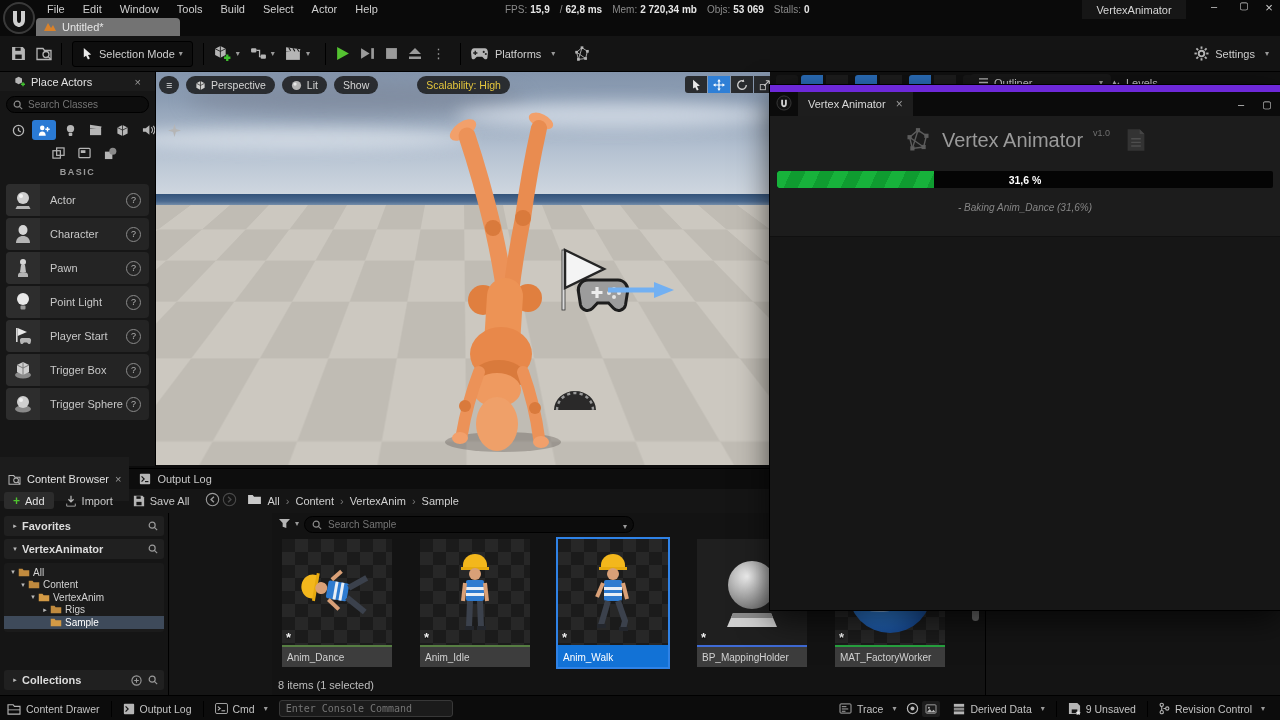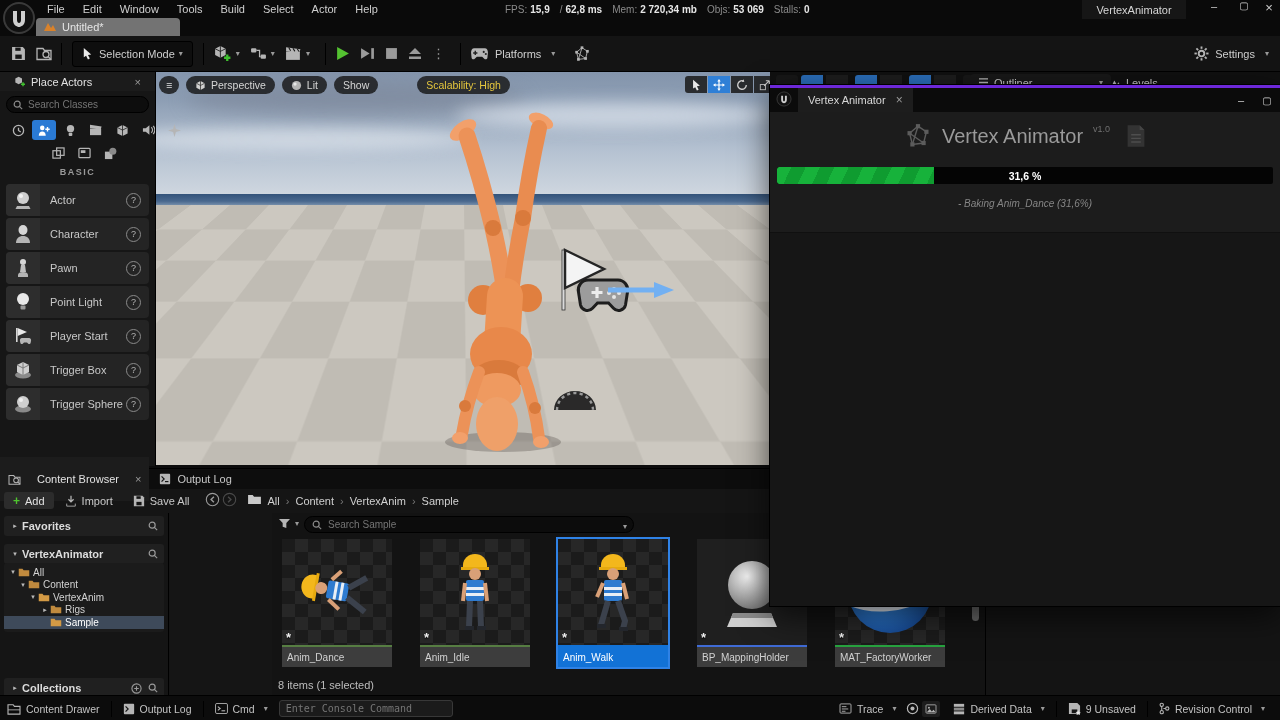--- a/index.html
+++ b/index.html
@@ -29,21 +29,21 @@
   .namebar{height:20px;background:#3d3d3d;font-size:10px;color:#d2d2d2;display:flex;align-items:center;
            padding:0 5px;border-top:2px solid transparent;white-space:nowrap;overflow:hidden;}
   .tile.anim .namebar{border-top-color:#567d42;}
   .tile.blueprint .namebar{border-top-color:#3f6bd6;}
   .tile.material .namebar{border-top-color:#27a33f;}
   .tile.selected{outline:2px solid #2f82e6;}
   .tile.selected .namebar{background:#1272d6;color:#fff;border-top-color:#1272d6;}
   .star{position:absolute;left:4px;bottom:22px;color:#f0f0f0;font-size:13px;font-weight:bold;z-index:3;text-shadow:0 1px 2px #000;}
   .trow{display:flex;align-items:center;height:12.5px;font-size:10px;color:#d2d2d2;white-space:nowrap;}
   .exp{width:10px;font-size:7px;color:#b9b9b9;text-align:center;}
-  .card{background:#202020;border-radius:3px;height:20px;display:flex;align-items:center;padding:0 6px;margin:8px 4px;}
+  .card{background:#202020;border-radius:3px;height:20px;display:flex;align-items:center;padding:0 6px;margin:0 4px;}
   .sb-item{display:flex;align-items:center;gap:5px;color:#c3c3c3;font-size:10.5px;padding:0 7px;height:24px;}
   .crumb{color:#d0d0d0;font-size:11px;}
   .crumb-sep{color:#777;margin:0 6px;font-size:11px;}
   .crumb-sep::after{content:"›";}
   input{outline:none;}
   .va-fill{height:100%;background:repeating-linear-gradient(115deg,#17b23b 0 13px,#0f9c30 13px 26px);border-radius:2px 0 0 2px;}
 </style>
 </head>
 <body>
 
@@ -491,21 +491,21 @@
       <span class="vp-btn" style="border-radius:0 3px 3px 0;">
           <svg width="12" height="12" viewBox="0 0 14 14" fill="none">
             <rect x="1.5" y="6.5" width="6" height="6" stroke="#cfcfcf"></rect>
             <path d="M6 8 L12 2M12 2H8M12 2v4" stroke="#cfcfcf" stroke-width="1.3"></path>
           </svg>
         </span>
 
     </div>
   </div>
 
-  <div class="abs" style="left:770px;top:85px;width:510px;height:518px;background:#161616;z-index:50;border-top:3px solid #6d28d9;box-shadow:0 0 0 1px #000,0 10px 30px rgba(0,0,0,.65);">
+  <div class="abs" style="left:770px;top:85px;width:510px;height:518px;background:#161616;z-index:50;border-top:7px solid #6d28d9;box-shadow:0 0 0 1px #000,0 10px 30px rgba(0,0,0,.65);">
     <div class="row" style="height:24px;background:#0b0b0b;">
       <span style="margin:0 6px;"><svg width="16" height="16" viewBox="0 0 34 34">
             <circle cx="17" cy="17" r="15" fill="#111" stroke="#3a3a3a" stroke-width="2"></circle>
             <path d="M11 10v9c0 5 4 7 6 7s6-2 6-7v-9h-4v9c0 2-1 3-2 3s-2-1-2-3v-9z" fill="#cfcfcf"></path>
           </svg></span>
       <span class="row" style="height:24px;background:#1d1d1d;padding:0 10px;gap:10px;">
         <span style="color:#d8d8d8;">Vertex Animator</span>
         <span style="color:#9a9a9a;font-size:12px;">×</span>
       </span>
       <span style="flex:1;"></span>
@@ -535,21 +535,21 @@
     </div>
     <div class="abs" style="left:7px;top:79px;width:496px;height:17px;background:#040404;border-radius:2px;overflow:hidden;">
       <div class="va-fill" style="width: 31.6%;"></div>
       <span class="abs" style="left:0;top:0;width:100%;height:17px;display:flex;align-items:center;justify-content:center;color:#fff;font-weight:bold;font-size:10.5px;text-align:right;">31,6 %</span>
     </div>
     <div class="abs" style="left:0;top:110px;width:510px;text-align:center;color:#858585;font-size:10px;font-style:italic;">- Baking Anim_Dance (31,6%)</div>
   </div>
 
   <div class="abs" style="left:0;top:468px;width:985px;height:227px;background:#151515;border-top:1px solid #000;z-index:5;">
     <div class="row" style="height:20px;background:#0d0d0d;">
-      <span class="row" style="height:20px;background:#1c1c1c;padding:12px 8px;gap:16px;">
+      <span class="row" style="height:20px;background:#1c1c1c;padding:12px 8px;gap:6px;">
         <svg width="13" height="11" viewBox="0 0 16 14">
             <path d="M1 2h6l1.5 2H15v9H1z" fill="none" stroke="#b5b5b5" stroke-width="1.3"></path>
             <circle cx="10" cy="8" r="3" fill="none" stroke="#b5b5b5" stroke-width="1.3"></circle>
             <path d="M12 10l3 3" stroke="#b5b5b5" stroke-width="1.3"></path>
           </svg>
         <span style="color:#e2e2e2;">Content Browser</span>
         <span style="color:#9a9a9a;">×</span>
       </span>
       <span class="row" style="height:20px;padding:0 10px;gap:6px;">
         <svg width="12" height="12" viewBox="0 0 14 14">

